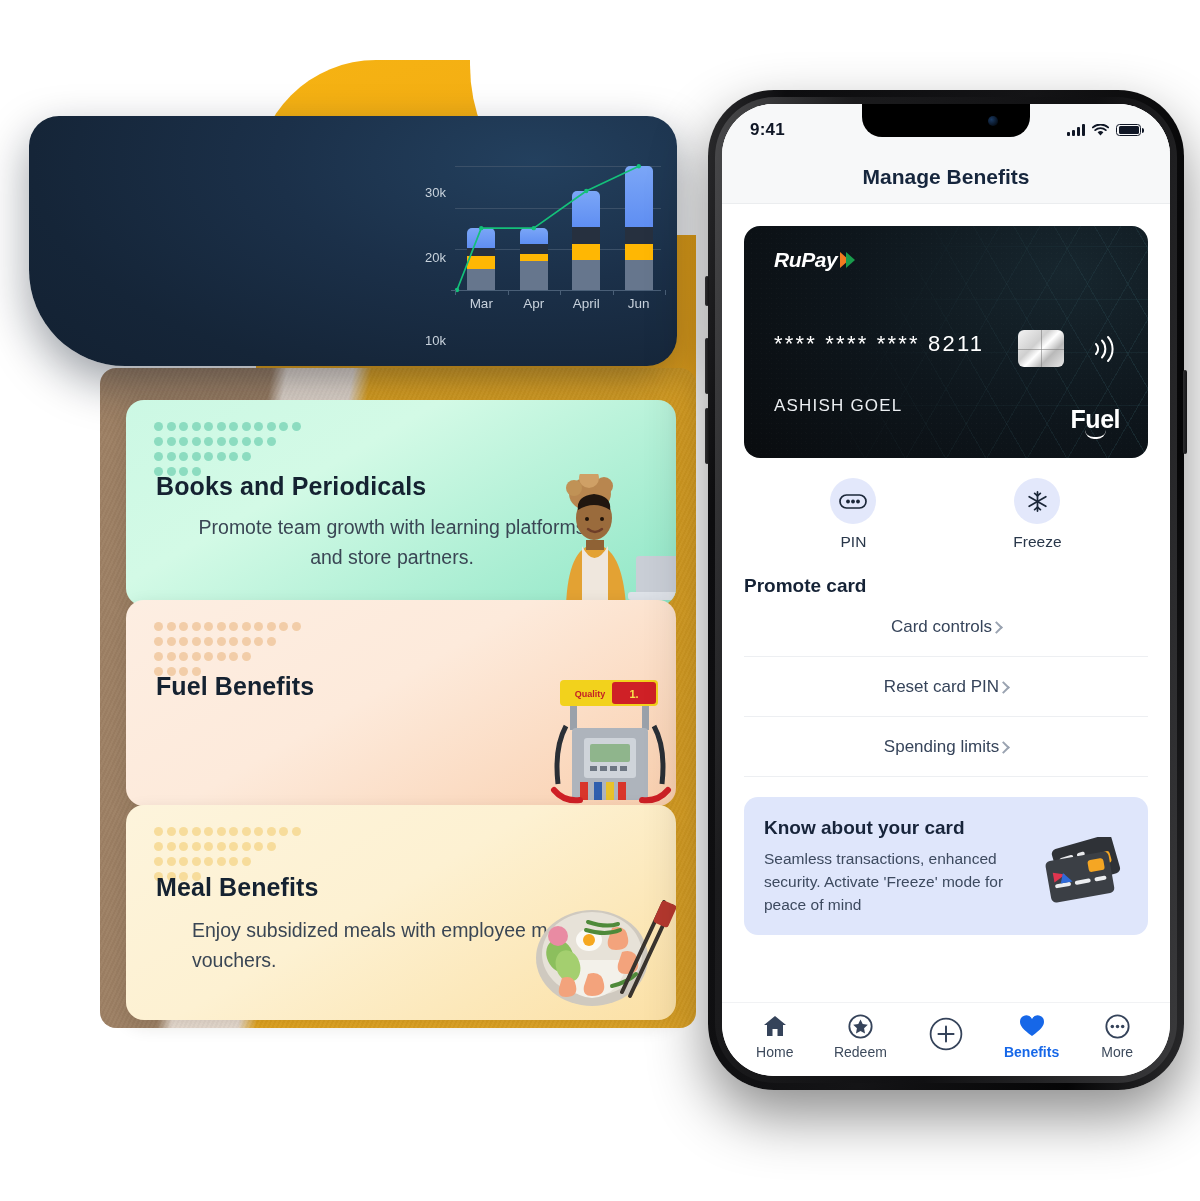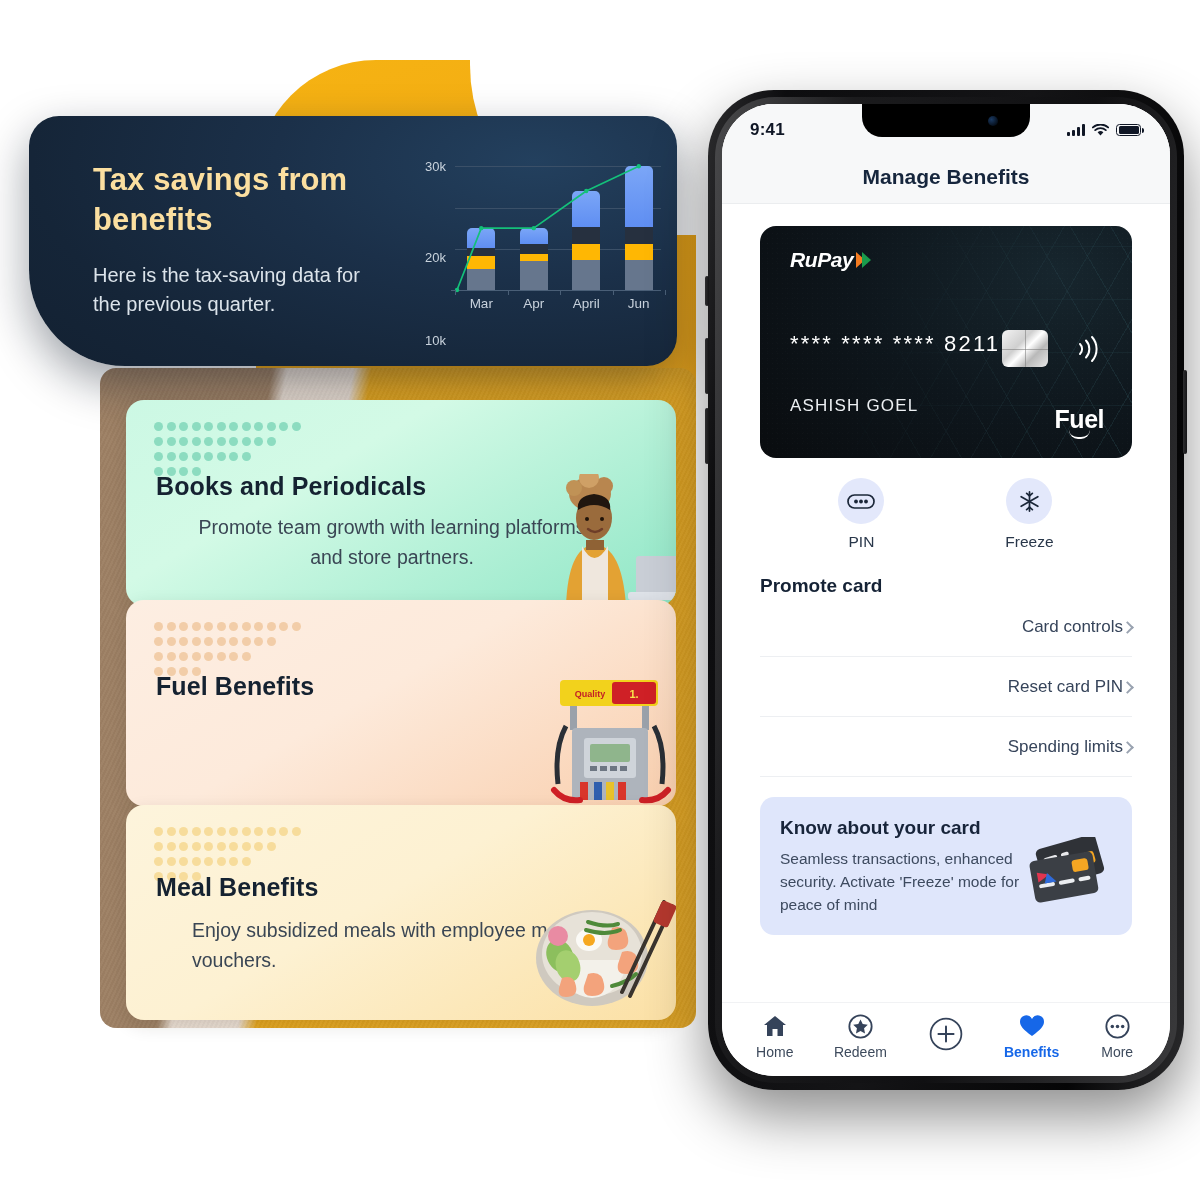--- a/index.html
+++ b/index.html
@@ -149,21 +149,21 @@
   .bat i { display:block; height:100%; background:#101726; border-radius:1.5px; }
   .bat-cap{ width:1.8px; height:5px; background:#101726; border-radius:0 2px 2px 0; margin-left:1px;}
 
   .navbar {
     position:absolute; left:0; right:0; top:0; height:100px; background:#f7f8f9; z-index:4;
     display:flex; align-items:flex-end; justify-content:center; padding-bottom:14px;
     border-bottom:1px solid #ebedef;
   }
   .navtitle { font-size:21px; font-weight:700; color:#16263d; }
 
-  .content { position:absolute; left:0; right:0; top:100px; bottom:74px; background:#fff; padding:0 38px; overflow:hidden; }
+  .content { position:absolute; left:0; right:0; top:100px; bottom:74px; background:#fff; padding:0 22px; overflow:hidden; }
 
   
   .bankcard {
     position:relative; margin-top:22px; width:100%; height:232px; border-radius:16px;
     background:
       radial-gradient(120% 140% at 80% 20%, #17262e 0%, #0e161c 45%, #08090b 100%);
     overflow:hidden;
   }
   .bankcard .mesh {
     position:absolute; inset:0; opacity:.30;
@@ -205,21 +205,21 @@
   .actions { display:flex; justify-content:space-around; margin-top:20px; padding:0 18px; }
   .action { display:flex; flex-direction:column; align-items:center; gap:9px; }
   .action .circ {
     width:46px; height:46px; border-radius:50%; background:#e3e8fb;
     display:flex; align-items:center; justify-content:center;
   }
   .action .lbl { font-size:15.5px; color:#29374a; }
 
   .sect-title { margin-top:24px; font-size:19px; font-weight:700; color:#152235; }
   .row {
-    display:flex; align-items:center; justify-content:flex-end;
+    display:flex; align-items:center; justify-content:center;
     padding:20px 0 19px; border-bottom:1px solid #edeff2;
     font-size:17px; color:#36445a;
   }
   .row:first-of-type{ padding-top:22px; }
   .chev { width:9px; height:9px; border-right:2px solid #9aa3b1; border-top:2px solid #9aa3b1;
           transform:rotate(45deg); }
 
   .promo {
     margin-top:20px; background:#dfe6fb; border-radius:14px; padding:20px 20px 18px;
     position:relative; min-height:118px;
@@ -243,36 +243,32 @@
 </head>
 <body>
 
 <div id="stage">
 
   <div class="yellow-blob"></div>
   <div class="white-arc"></div>
   <div class="kraft-strip"></div>
 
   <div class="tax-card">
-    <div class="tax-left">
-      <div class="tax-title">Tax savings from benefits</div>
-      <div class="tax-sub">Here is the tax-saving  data for the previous quarter.</div>
-    </div>
 
     <div class="tax-chart">
       <div class="chart-grid" id="gridlines">
           <div class="gl" style="top: 132px;"></div>
           <div class="gl" style="top: 90.75px;">
             <div class="ytick" style="top: 90.75px;">10k</div>
           </div>
           <div class="gl" style="top: 49.5px;">
             <div class="ytick" style="top: 49.5px;">20k</div>
           </div>
           <div class="gl" style="top: 8.25px;">
-            <div class="ytick" style="top: 0; margin-left: 45px;">30k</div>
+            <div class="ytick" style="top: 26px; margin-left: 45px;">30k</div>
           </div>
         </div>
       <div class="axis-x"></div>
       <div class="plot" id="bars">
           <div class="bar" style="left: 12.25px;">
             <div class="seg-blue" style="height: 19.8px;"></div>
             <div class="seg-dark" style="height: 8.25px;"></div>
             <div class="seg-amber" style="height: 13.2px;"></div>
             <div class="seg-slate" style="height: 20.625px;"></div>
           </div>

